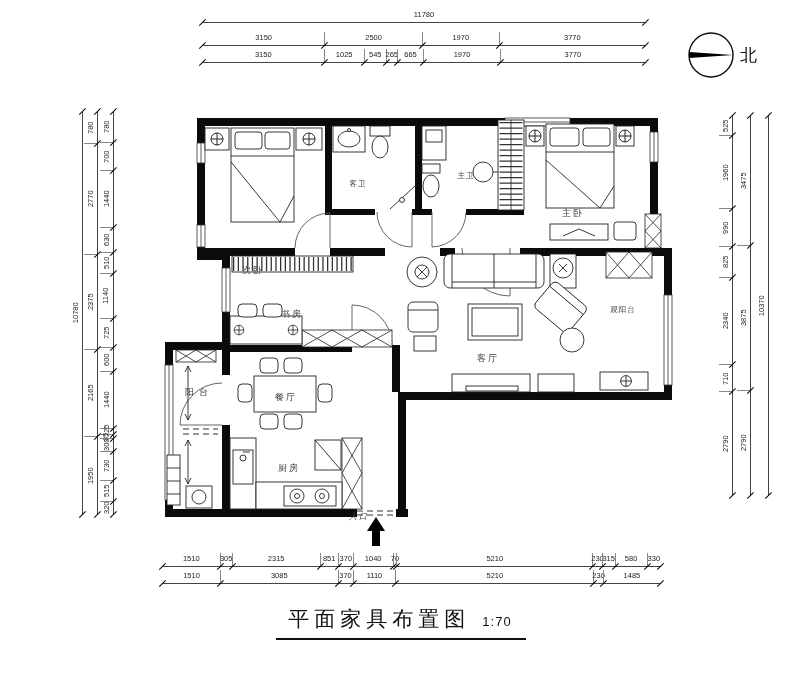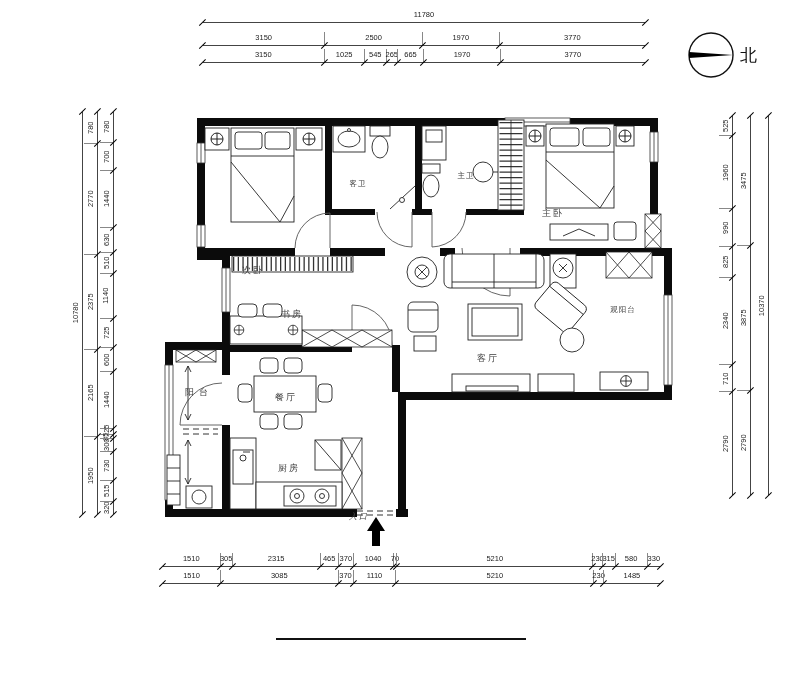--- a/index.html
+++ b/index.html
@@ -308,21 +308,21 @@
       <div class="seg" style="flex-grow: 1510;">
         <span class="lab">1510</span>
       </div>
       <div class="seg" style="flex-grow: 305;">
         <span class="lab">305</span>
       </div>
       <div class="seg" style="flex-grow: 2315;">
         <span class="lab">2315</span>
       </div>
       <div class="seg" style="flex-grow: 465;">
-        <span class="lab">465</span>
+        <span class="lab">851</span>
       </div>
       <div class="seg" style="flex-grow: 370;">
         <span class="lab">370</span>
       </div>
       <div class="seg" style="flex-grow: 1040;">
         <span class="lab">1040</span>
       </div>
       <div class="seg" style="flex-grow: 70;">
         <span class="lab">70</span>
       </div>
@@ -472,24 +472,27 @@
     </div>
   <div class="dim-v" style="left:755px;top:116px;height:379px;">
       <div class="seg" style="flex-grow: 10370;">
         <span class="lab">10370</span>
       </div>
     </div>
 
   <div class="room-label" style="left:253px;top:230px;margin-top:40px;">次卧</div>
   <div class="room-label sm" style="left:358px;top:184px;">客卫</div>
   <div class="room-label sm" style="left:466px;top:176px;">主卫</div>
-  <div class="room-label" style="left:553px;top:213px;">主卧</div>
+  <div class="room-label" style="left:573px;top:213px;">主卧</div>
   <div class="room-label" style="left:292px;top:314px;text-align:center;">书房</div>
   <div class="room-label" style="left:488px;top:358px;">客厅</div>
   <div class="room-label sm" style="left:623px;top:310px;">观阳台</div>
   <div class="room-label" style="left:286px;top:397px;">餐厅</div>
   <div class="room-label" style="left:199px;top:392px;letter-spacing:5px;">阳台</div>
   <div class="room-label" style="left:289px;top:468px;">厨房</div>
   <div class="room-label entry-label" style="left:359px;top:516px;">入口</div>
 
+  <div class="title-row">
+    <span class="title-text">平面家具布置图</span><span class="title-scale">1:70</span>
+  </div>
   <div class="title-rule"></div>
 
 </div>
 
 </body></html>

